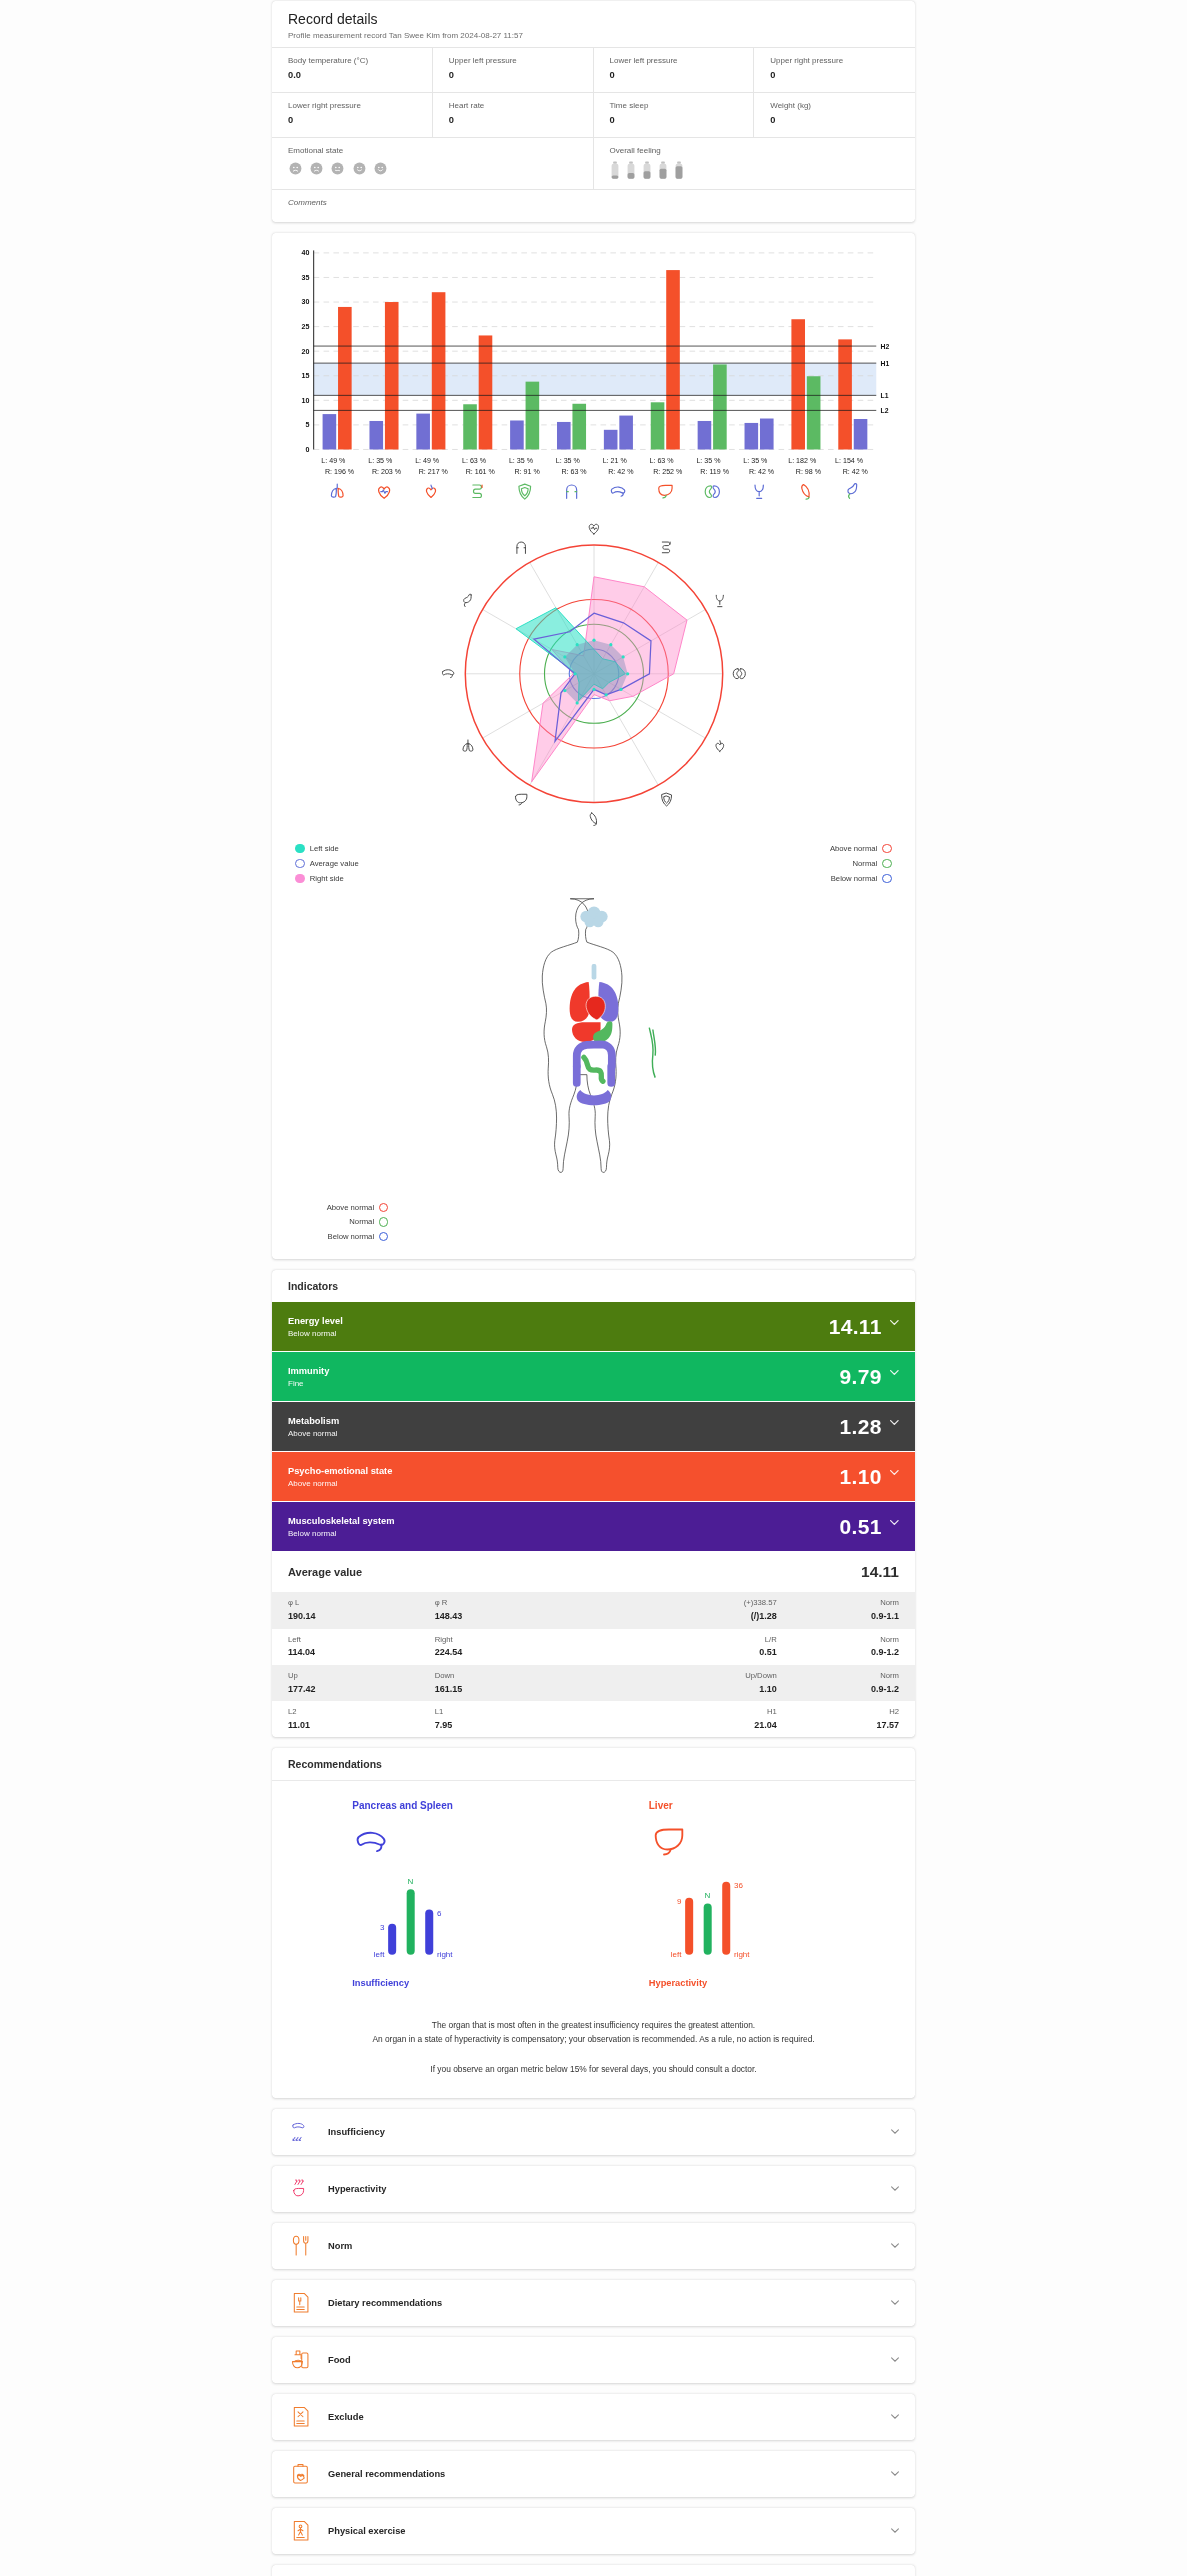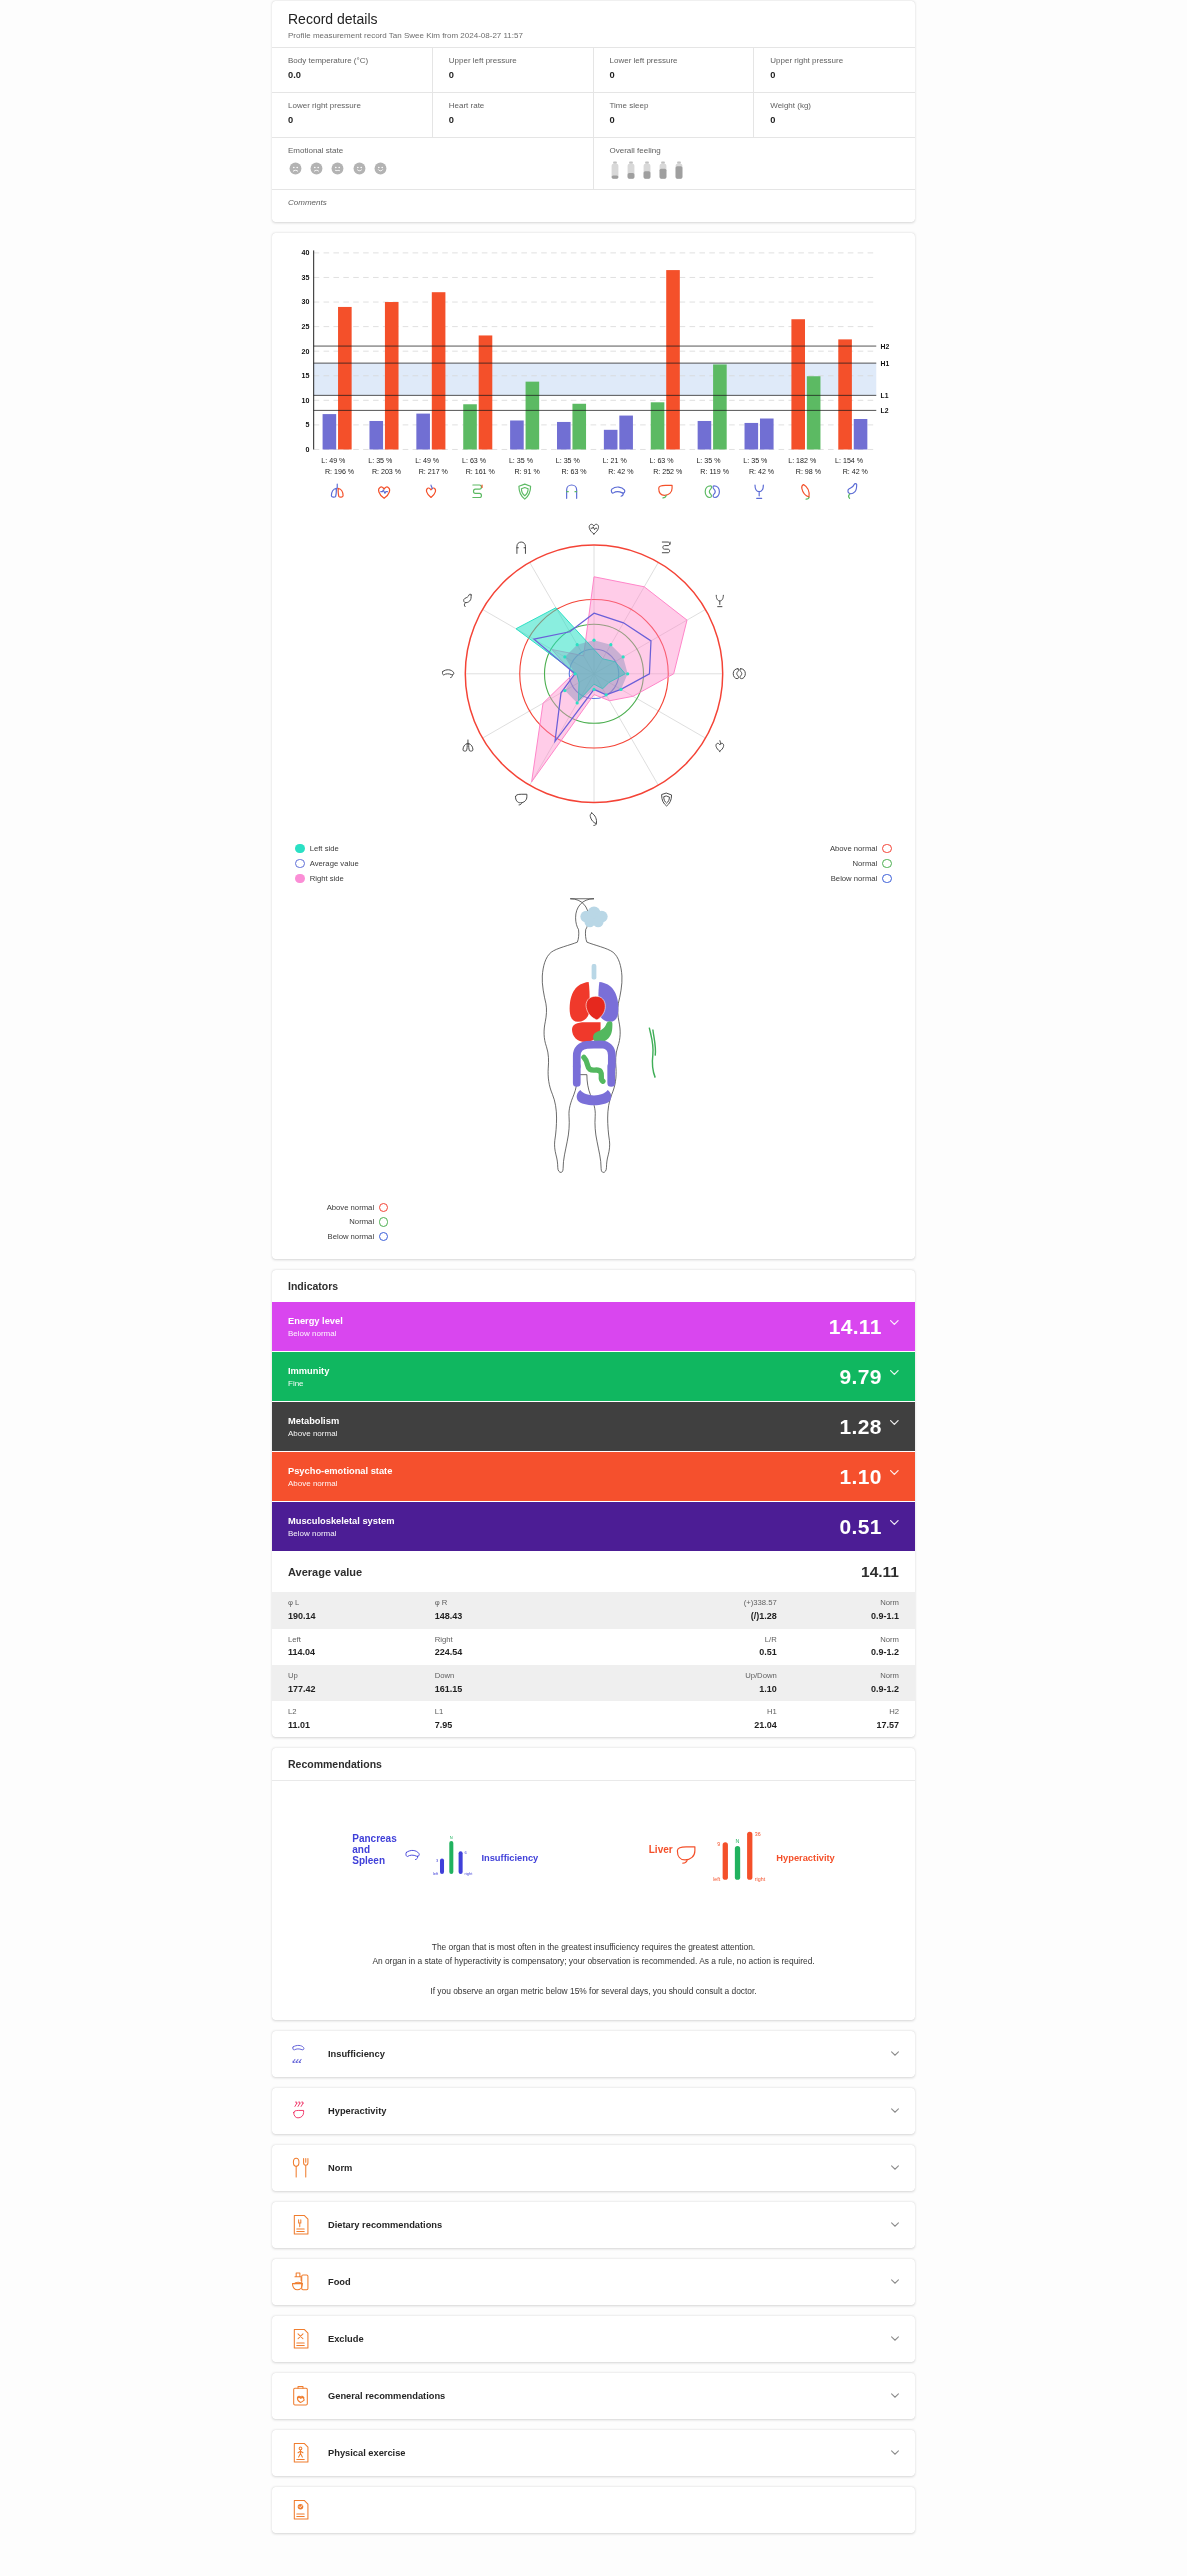--- a/index.html
+++ b/index.html
@@ -42,21 +42,21 @@
   .avg-label { font-size:11px; font-weight:bold; }
   .avg-value { font-size:15.5px; font-weight:bold; }
   .avg-row { display:grid; grid-template-columns:24% 24% 32% 20%; padding:6.2px 16px 7.4px; }
   .avg-row:nth-child(odd) { background:#efefef; }
   .avg-cell .rec-label { font-size:7.7px; }
   .avg-cell .rec-value { margin-top:3.7px; font-size:9px; }
   .avg-cell.num { text-align:right; }
   
   .reco-head { padding:10px 16px; font-size:10.5px; font-weight:bold; border-bottom:0.6px solid #e9e9e9; }
   .reco-cols { display:flex; justify-content:space-around; padding:18.6px 25px 6.2px; }
-  .reco-col { width:186px; display:flex; flex-direction:row; align-items:center; }
+  .reco-col { width:186px; display:flex; flex-direction:column; }
   .reco-organ { font-size:10px; font-weight:bold; margin-bottom:11px; }
   .reco-caption { font-size:9.3px; font-weight:bold; margin-top:6.2px; }
   .reco-notes { text-align:center; font-size:8.4px; color:#333; padding:25px 37px 21px; line-height:1.65; }
   .reco-note3 { margin-top:16px; }
   
   .acc-row { display:flex; align-items:center; gap:15px; padding:9.3px 16px; min-height:46px; cursor:pointer; }
   .acc-label { font-size:9.3px; font-weight:bold; color:#262626; flex:1; }
   .acc-chev { color:#8a8a8a; font-size:9.3px; }
   svg text { font-family:"Liberation Sans", sans-serif; }
 </style>
@@ -456,21 +456,21 @@
             <span>Below normal</span>
             <span class="lg-dot" style="background:#fff;border:1px solid #3b5fd9"></span>
           </div>
         </div>
     </div>
   </div>
 
   <div class="card">
     <div class="ind-head">Indicators</div>
     <div id="indicators-list">
-  <div class="ind-row" style="background:#d946ef">
+  <div class="ind-row" style="background:#4d7c0f">
     <div class="ind-info">
       <div class="ind-name">Energy level</div>
       <div class="ind-status">Below normal</div>
     </div>
     <div class="ind-value">14.11</div>
     <div class="ind-chev"><svg width="8.7" height="5.6" viewBox="0 0 14 9">
               <path d="M1 1l6 6 6-6" stroke="#fff" stroke-width="2" fill="none" stroke-linecap="round"></path>
             </svg></div>
   </div>
   <div class="ind-row" style="background:#10b760">

